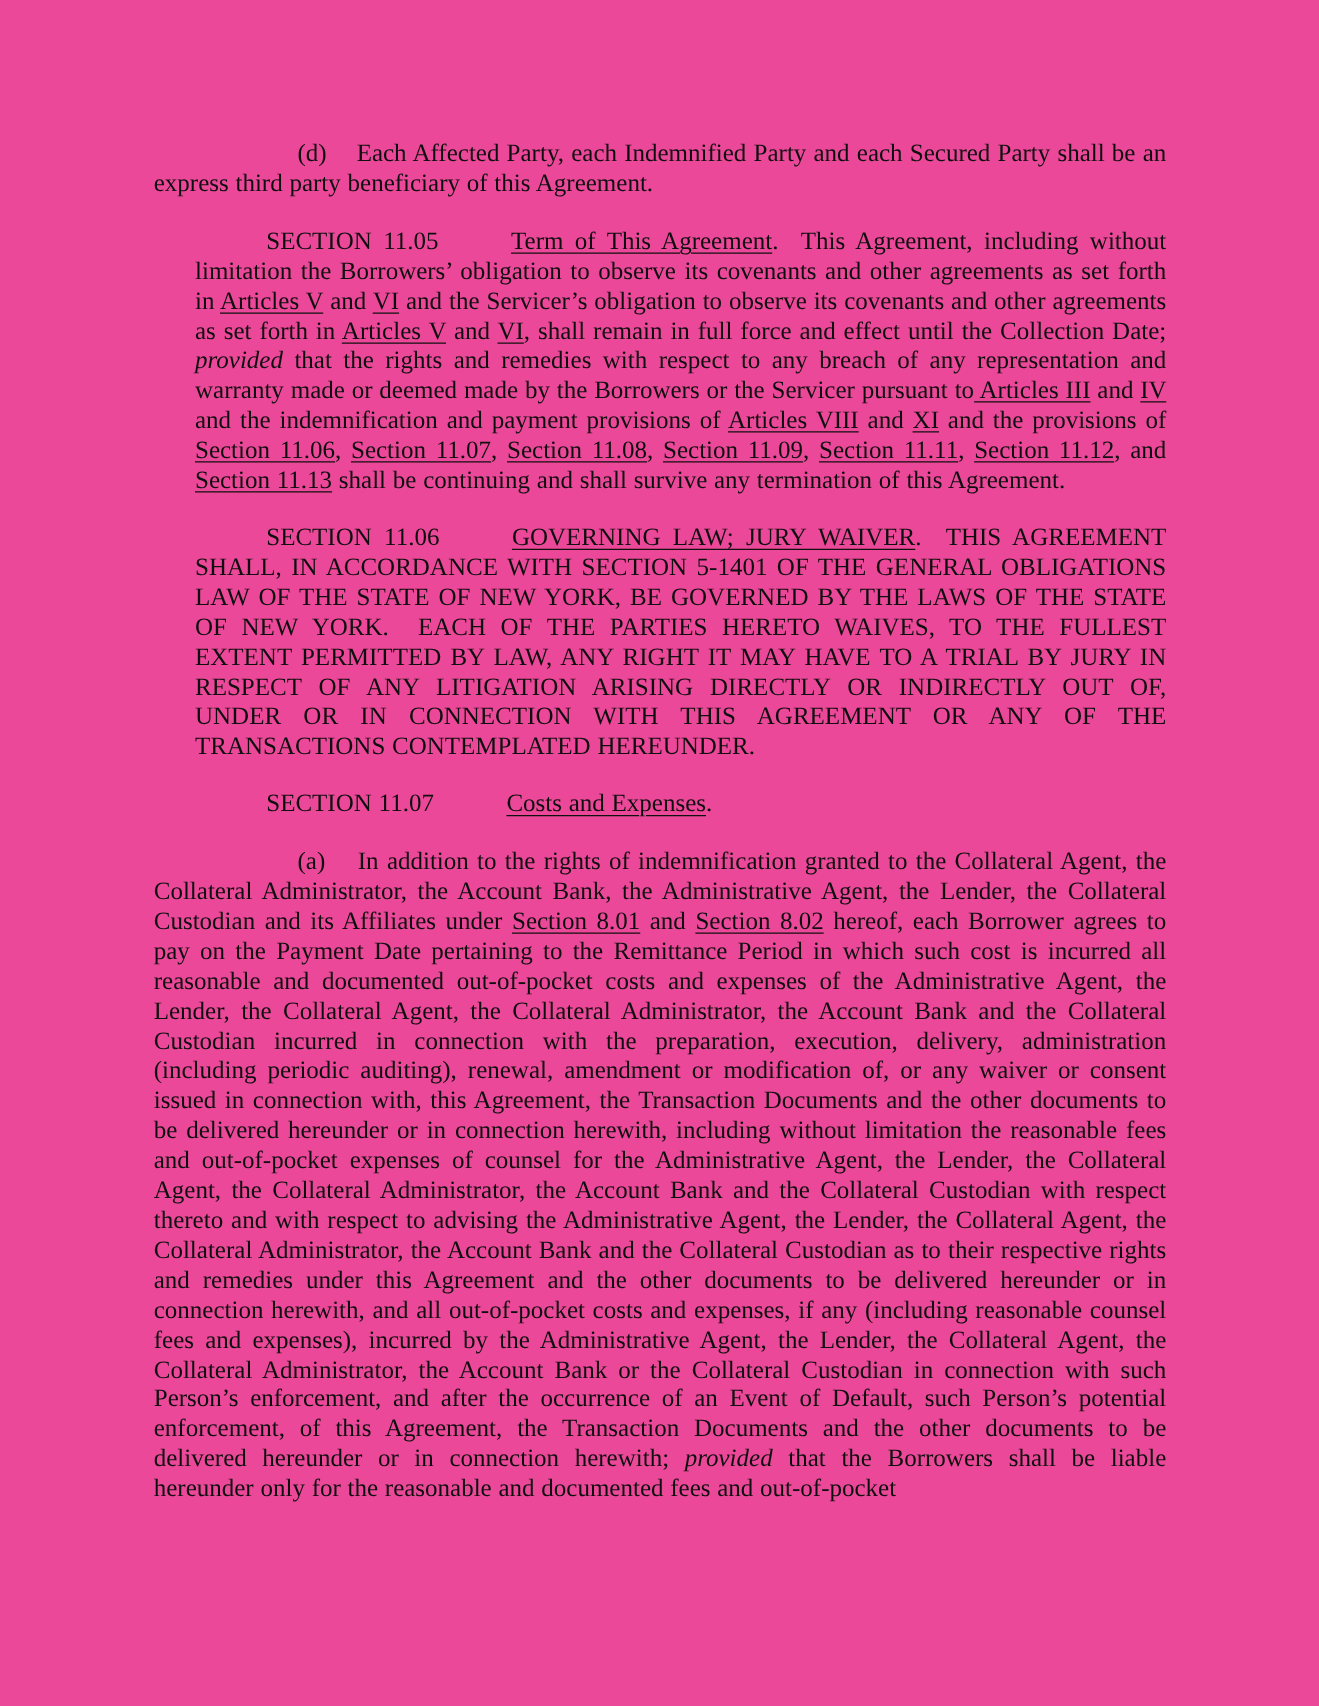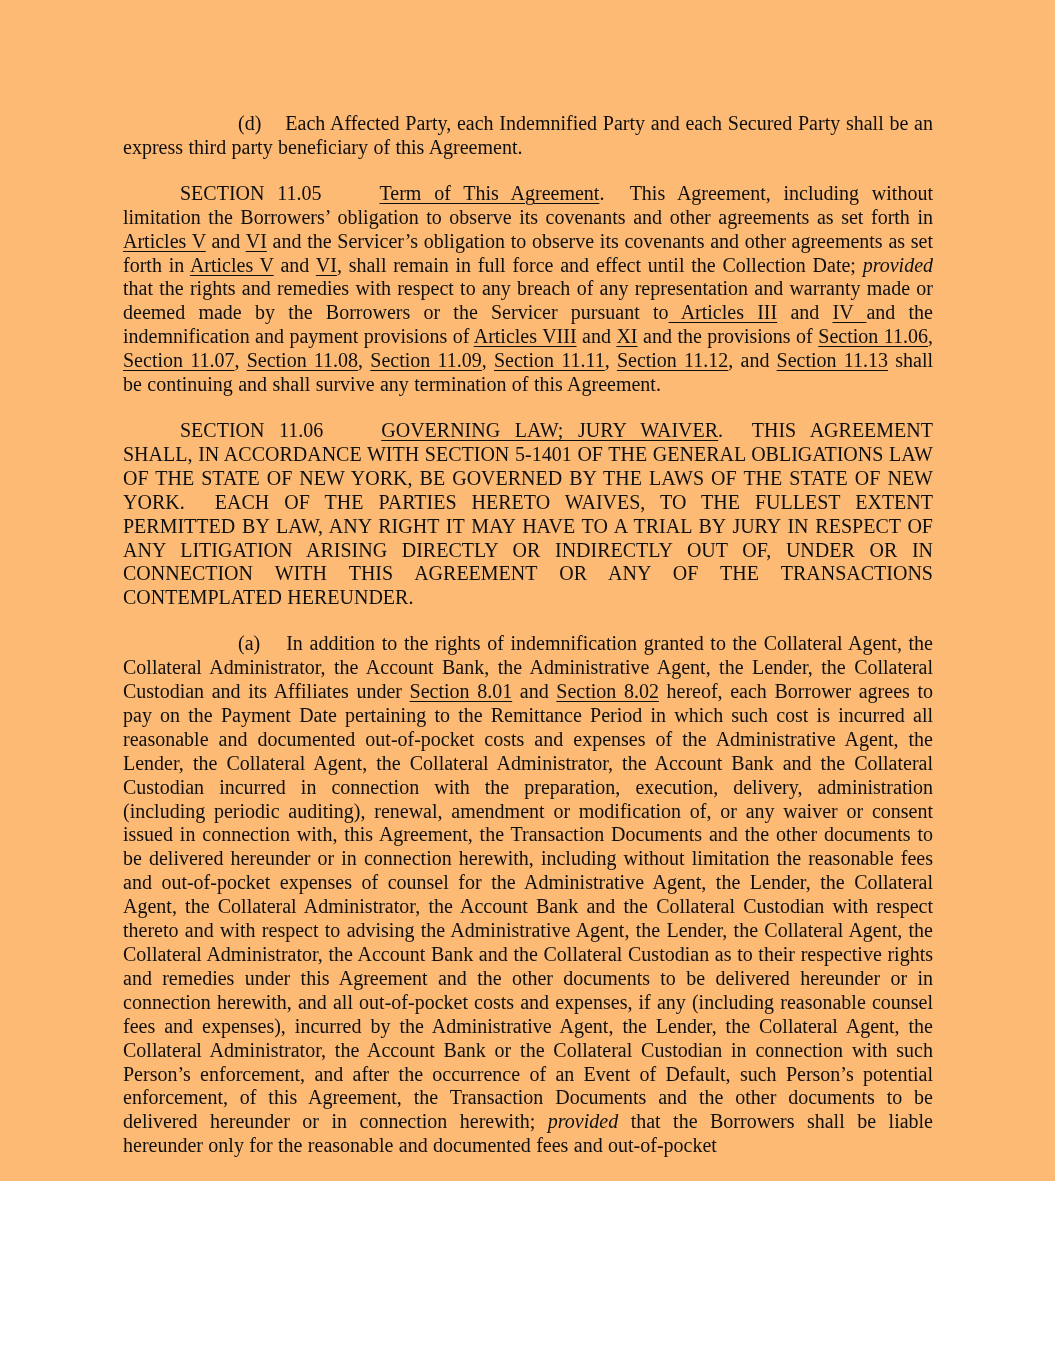--- a/index.html
+++ b/index.html
@@ -3,42 +3,42 @@
 <meta charset="utf-8">
 <style>
   html, body {
     margin: 0;
     padding: 0;
     background: #ffffff;
   }
   .page {
     position: relative;
     width: 1055px;
-    height: 1181px;
-    background: #fdba74;
+    height: 1365px;
+    background: #ec4899;
     overflow: hidden;
     font-family: "Liberation Serif", serif;
     color: #0f0f0f;
   }
   .content {
     position: absolute;
     left: 123px;
     top: 112px;
     width: 810px;
   }
   p.para {
     margin: 0 0 22px 0;
     font-size: 20px;
     line-height: 23.9px;
     text-align: justify;
     text-align-last: left;
     word-spacing: 0.02em;
   }
   p.para.sub { text-indent: 115px; }
-  p.para.section { text-indent: 57px; }
+  p.para.section { text-indent: 57px; margin-left: 33px; }
   .seg-u {
     text-decoration: underline;
     text-decoration-thickness: 1.4px;
     text-underline-offset: 3px;
   }
   .seg-i { font-style: italic; }
   .tab { display: inline-block; height: 1px; }
   .footer {
     position: absolute;
     top: 1218px;
@@ -50,15 +50,16 @@
   }
 </style>
 </head>
 <body>
 
 <div class="page">
   <div class="content">
       <p class="para sub"><span>(d)</span><span class="tab" style="width: 24px;"></span><span>Each Affected Party, each Indemnified Party and each Secured Party shall be an express third party beneficiary of this Agreement.</span></p>
       <p class="para section"><span>SECTION 11.05</span><span class="tab" style="width: 58px;"></span><span class="seg-u">Term of This Agreement</span><span>.&nbsp; This Agreement, including without limitation the Borrowers’ obligation to observe its covenants and other agreements as set forth in </span><span class="seg-u">Articles V</span><span> and </span><span class="seg-u">VI</span><span> and the Servicer’s obligation to observe its covenants and other agreements as set forth in </span><span class="seg-u">Articles V</span><span> and </span><span class="seg-u">VI</span><span>, shall remain in full force and effect until the Collection Date; </span><span class="seg-i">provided</span><span> that the rights and remedies with respect to any breach of any representation and warranty made or deemed made by the Borrowers or the Servicer pursuant to</span><span class="seg-u"> Articles III</span><span> and </span><span class="seg-u">IV </span><span>and the indemnification and payment provisions of </span><span class="seg-u">Articles VIII</span><span> and </span><span class="seg-u">XI</span><span> and the provisions of </span><span class="seg-u">Section 11.06</span><span>, </span><span class="seg-u">Section 11.07</span><span>, </span><span class="seg-u">Section 11.08</span><span>, </span><span class="seg-u">Section 11.09</span><span>, </span><span class="seg-u">Section 11.11</span><span>, </span><span class="seg-u">Section 11.12</span><span>, and </span><span class="seg-u">Section 11.13</span><span> shall be continuing and shall survive any termination of this Agreement.</span></p>
       <p class="para section"><span>SECTION 11.06</span><span class="tab" style="width: 58px;"></span><span class="seg-u">GOVERNING LAW; JURY WAIVER</span><span>.&nbsp; THIS AGREEMENT SHALL, IN ACCORDANCE WITH SECTION 5-1401 OF THE GENERAL OBLIGATIONS LAW OF THE STATE OF NEW YORK, BE GOVERNED BY THE LAWS OF THE STATE OF NEW YORK.&nbsp; EACH OF THE PARTIES HERETO WAIVES, TO THE FULLEST EXTENT PERMITTED BY LAW, ANY RIGHT IT MAY HAVE TO A TRIAL BY JURY IN RESPECT OF ANY LITIGATION ARISING DIRECTLY OR INDIRECTLY OUT OF, UNDER OR IN CONNECTION WITH THIS AGREEMENT OR ANY OF THE TRANSACTIONS CONTEMPLATED HEREUNDER.</span></p>
+      <p class="para section"><span>SECTION 11.07</span><span class="tab" style="width: 58px;"></span><span class="seg-u">Costs and Expenses</span><span>.</span></p>
       <p class="para sub"><span>(a)</span><span class="tab" style="width: 26px;"></span><span>In addition to the rights of indemnification granted to the Collateral Agent, the Collateral Administrator, the Account Bank, the Administrative Agent, the Lender, the Collateral Custodian and its Affiliates under </span><span class="seg-u">Section 8.01</span><span> and </span><span class="seg-u">Section 8.02</span><span> hereof, each Borrower agrees to pay on the Payment Date pertaining to the Remittance Period in which such cost is incurred all reasonable and documented out-of-pocket costs and expenses of the Administrative Agent, the Lender, the Collateral Agent, the Collateral Administrator, the Account Bank and the Collateral Custodian incurred in connection with the preparation, execution, delivery, administration (including periodic auditing), renewal, amendment or modification of, or any waiver or consent issued in connection with, this Agreement, the Transaction Documents and the other documents to be delivered hereunder or in connection herewith, including without limitation the reasonable fees and out-of-pocket expenses of counsel for the Administrative Agent, the Lender, the Collateral Agent, the Collateral Administrator, the Account Bank and the Collateral Custodian with respect thereto and with respect to advising the Administrative Agent, the Lender, the Collateral Agent, the Collateral Administrator, the Account Bank and the Collateral Custodian as to their respective rights and remedies under this Agreement and the other documents to be delivered hereunder or in connection herewith, and all out-of-pocket costs and expenses, if any (including reasonable counsel fees and expenses), incurred by the Administrative Agent, the Lender, the Collateral Agent, the Collateral Administrator, the Account Bank or the Collateral Custodian in connection with such Person’s enforcement, and after the occurrence of an Event of Default, such Person’s potential enforcement, of this Agreement, the Transaction Documents and the other documents to be delivered hereunder or in connection herewith; </span><span class="seg-i">provided</span><span> that the Borrowers shall be liable hereunder only for the reasonable and documented fees and out-of-pocket</span></p>
     </div>
 </div>
 
 </body></html>

